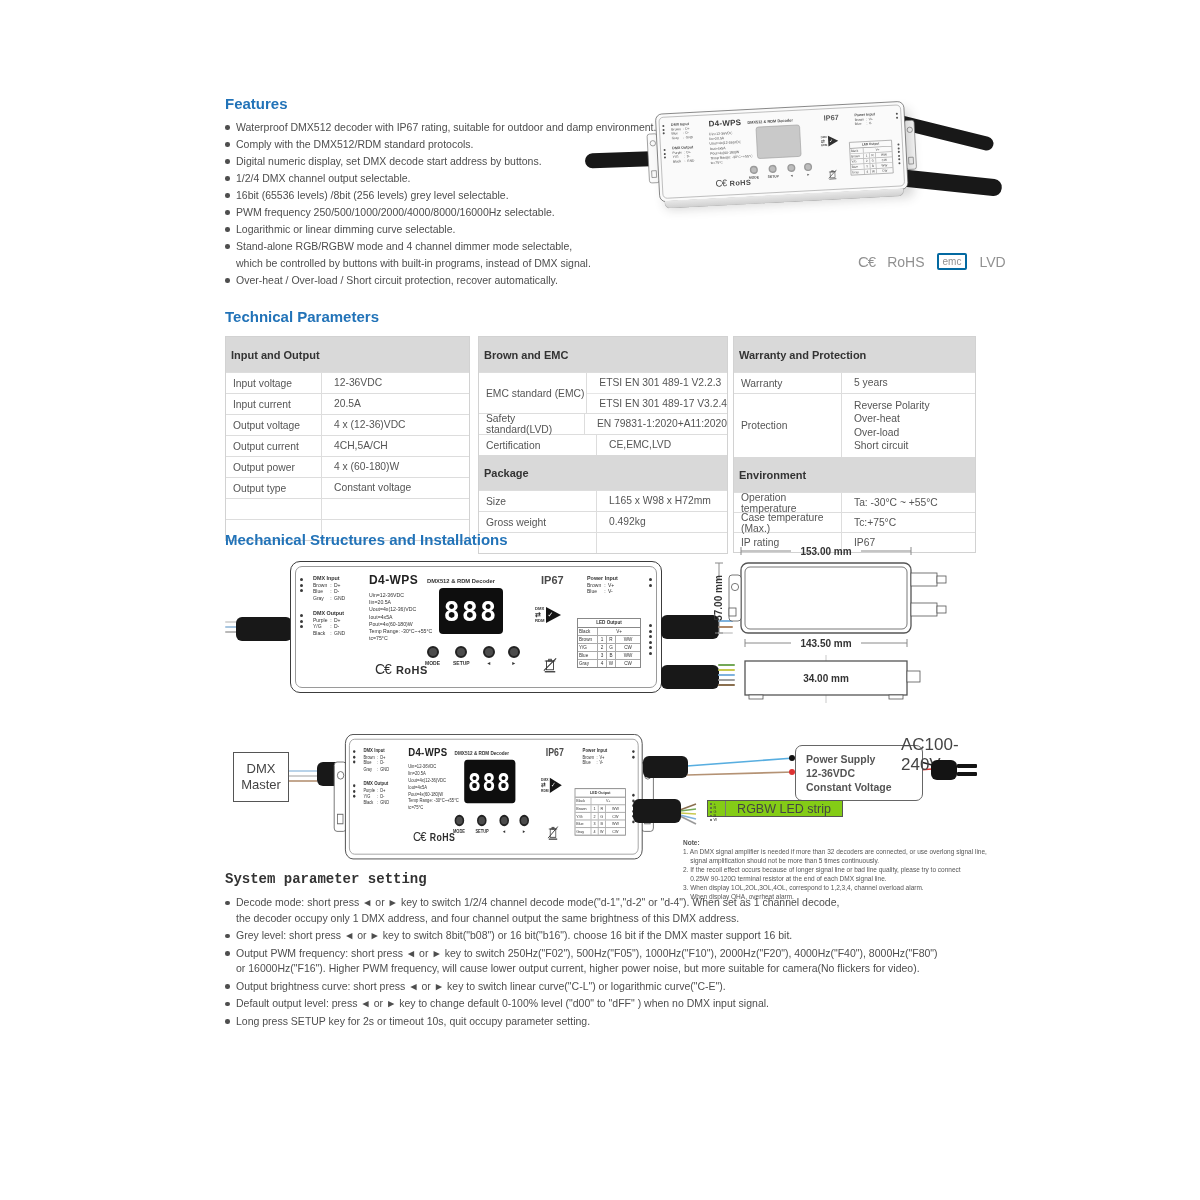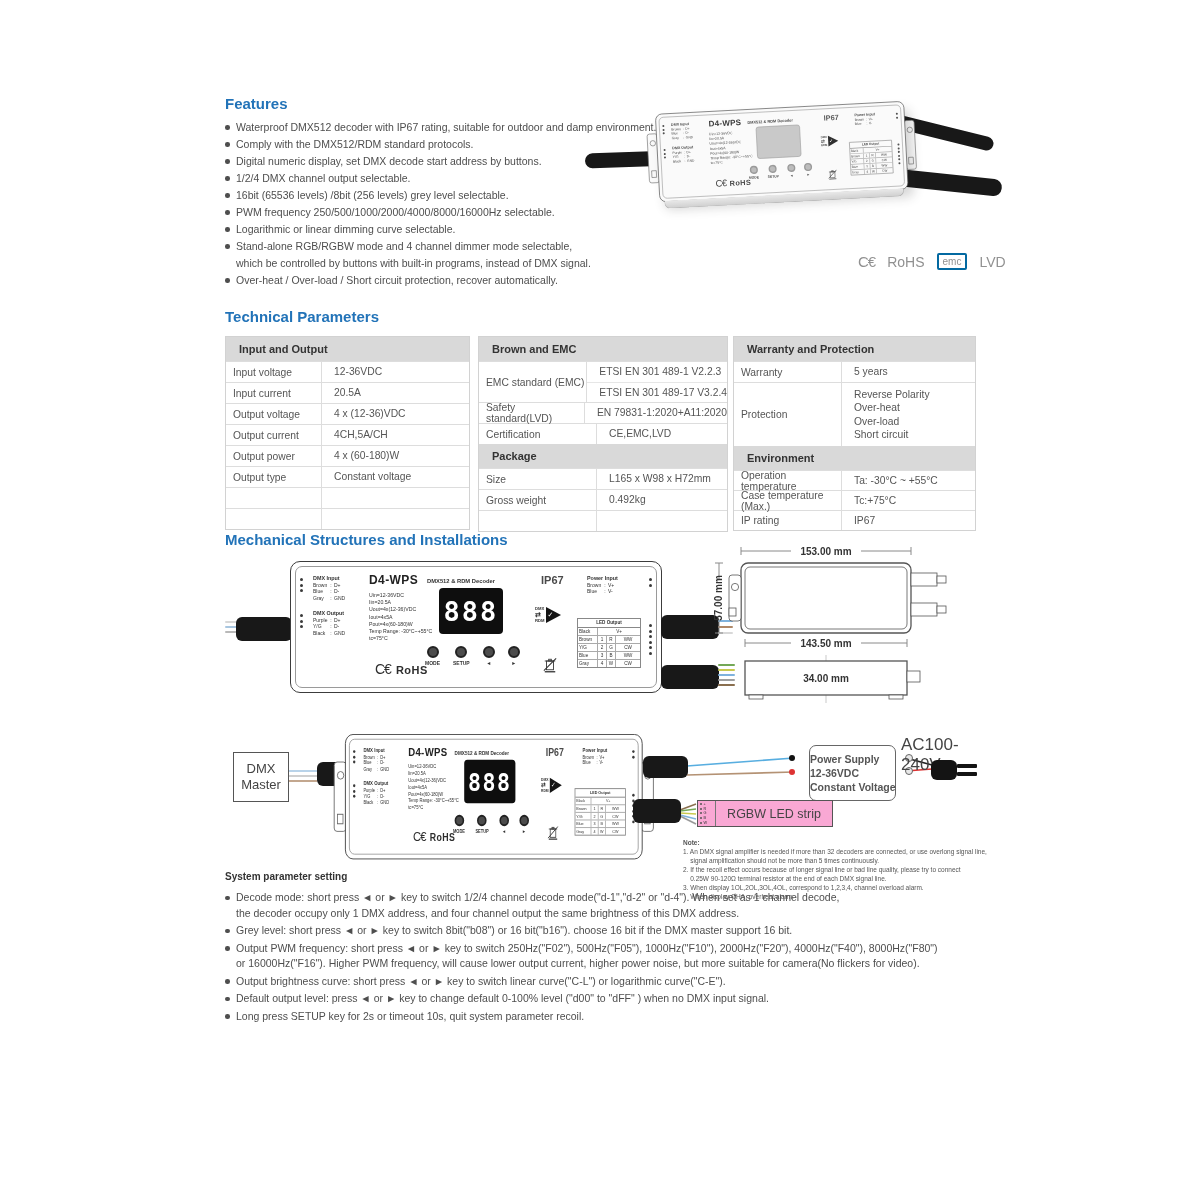--- a/index.html
+++ b/index.html
@@ -34,21 +34,21 @@
   .certs .ce-big{letter-spacing:-1px;font-size:15px;}
   .certs .boxed{border:2px solid #0369a1;border-radius:2px;font-size:10px;padding:0 4px;line-height:13px;}
 
   
   .technical{position:absolute;left:225px;top:308px;width:760px;height:210px;}
   .technical .sec-title{margin:0;}
   .tblgrp{position:absolute;top:28px;border:1px solid #d2d2d2;box-sizing:border-box;background:#fff;}
   .g1{left:0;width:245px;}
   .g2{left:253px;width:250px;}
   .g3{left:508px;width:243px;}
-  .thead{height:24px;background:#d9d9d9;display:flex;align-items:center;padding-left:13px;
+  .thead{height:35px;background:#d9d9d9;display:flex;align-items:center;padding-left:5px;
     font-size:11px;font-weight:bold;color:#333;}
   .trow{display:flex;align-items:stretch;height:20px;border-top:1px solid #ddd;font-size:10.3px;color:#555;}
   .trow.h40{height:40px;} .trow.h63{height:63px;} .trow.h19{height:19px;}
   .tlabel{display:flex;align-items:center;padding-left:7px;box-sizing:border-box;}
   .g1 .tlabel{width:95px;} .g2 .tlabel{width:117px;} .g3 .tlabel{width:107px;}
   .tval{flex:1;display:flex;align-items:center;padding-left:12px;border-left:1px solid #ddd;white-space:pre;line-height:13.5px;}
   .tval.stack{flex-direction:column;align-items:stretch;padding-left:0;}
   .stack-line{flex:1;display:flex;align-items:center;padding-left:12px;}
   .stack-line.l2{border-top:1px solid #e6e6e6;}
 
@@ -111,40 +111,40 @@
   
   .wiring{position:absolute;left:225px;top:705px;width:765px;height:212px;}
   .wiring .sec-title{margin:0;}
   .w-overlay{position:absolute;left:0;top:0;width:760px;height:215px;pointer-events:none;}
   .dmx-master{position:absolute;left:8px;top:47px;width:56px;height:50px;border:1.5px solid #555;
     display:flex;align-items:center;justify-content:center;text-align:center;
     font-size:13px;line-height:16px;color:#444;box-sizing:border-box;}
   .wiring .dev-slot{position:absolute;left:120px;top:29px;width:372px;height:132px;
     transform:scale(0.8,0.95);transform-origin:0 0;}
   .wiring .cable{position:absolute;background:#181818;border-radius:6px;}
-  .ps-box{position:absolute;left:584px;top:40px;width:87px;height:56px;border:1.5px solid #666;border-radius:7px;
-    display:flex;flex-direction:column;justify-content:center;padding-left:0;box-sizing:border-box;
+  .ps-box{position:absolute;left:570px;top:40px;width:128px;height:56px;border:1.5px solid #666;border-radius:7px;
+    display:flex;flex-direction:column;justify-content:center;padding-left:10px;box-sizing:border-box;
     font-size:10.5px;font-weight:bold;color:#555;line-height:14px;white-space:pre;background:#fff;}
   .ac-label{position:absolute;left:676px;top:30px;font-size:17px;color:#444;}
   .plug{position:absolute;left:698px;top:48px;width:64px;height:34px;}
-  .strip{position:absolute;left:472px;top:95px;width:136px;height:27px;border:1.2px solid #555;
-    display:flex;box-sizing:border-box;background:#f9a8d4;}
+  .strip{position:absolute;left:482px;top:95px;width:136px;height:17px;border:1.2px solid #555;
+    display:flex;box-sizing:border-box;background:#84cc16;}
   .sconn{width:15px;border-right:1px solid #777;display:flex;flex-direction:column;justify-content:space-around;padding:1px 0 1px 2px;}
   .spin{display:flex;align-items:center;gap:1.5px;font-size:3.8px;line-height:4px;color:#333;}
   .spin::before{content:"";width:2px;height:2px;border-radius:50%;background:#555;}
   .strip-label{flex:1;display:flex;align-items:center;justify-content:center;font-size:12.5px;color:#444;}
   .note{position:absolute;left:458px;top:133px;width:310px;font-size:6.5px;line-height:9px;color:#555;}
   .note-title{font-weight:bold;}
   .note ul{margin:0;padding:0;list-style:none;}
   .note li{white-space:pre;}
 
   
   .operation{position:absolute;left:225px;top:871px;width:780px;}
   .operation .sec-title{margin:0 0 8px 0;}
-  .op-sub{font-size:10px;font-weight:bold;color:#333;margin:0 0 8px 0;}
+  .op-sub{font-size:14px;font-weight:bold;color:#333;margin:0 0 8px 0;font-family:Liberation Mono, monospace;}
   .operation ul.blist{font-size:10.5px;line-height:15.5px;}
   .operation ul.blist li{margin-bottom:2px;}
   .operation ul.blist li::before{top:5.5px;}
 </style>
 </head>
 <body>
 
 <section class="features">
   <h2 class="sec-title">Features</h2>
   <ul class="blist">
@@ -1015,15 +1015,15 @@
   <div class="op-sub">System parameter setting</div>
   <ul class="blist">
 
       <li>Decode mode: short press ◄ or ► key to switch 1/2/4 channel decode mode("d-1","d-2" or "d-4"). When set as 1 channel decode,
 the decoder occupy only 1 DMX address, and four channel output the same brightness of this DMX address.</li>
       <li>Grey level: short press ◄ or ► key to switch 8bit("b08") or 16 bit("b16"). choose 16 bit if the DMX master support 16 bit.</li>
       <li>Output PWM frequency: short press ◄ or ► key to switch 250Hz("F02"), 500Hz("F05"), 1000Hz("F10"), 2000Hz("F20"), 4000Hz("F40"), 8000Hz("F80")
 or 16000Hz("F16"). Higher PWM frequency, will cause lower output current, higher power noise, but more suitable for camera(No flickers for video).</li>
       <li>Output brightness curve: short press ◄ or ► key to switch linear curve("C-L") or logarithmic curve("C-E").</li>
       <li>Default output level: press ◄ or ► key to change default 0-100% level ("d00" to "dFF" ) when no DMX input signal.</li>
-      <li>Long press SETUP key for 2s or timeout 10s, quit system parameter recoil.</li>
+      <li>Long press SETUP key for 2s or timeout 10s, quit occupy parameter setting.</li>
     </ul>
 </section>
 
 </body></html>

